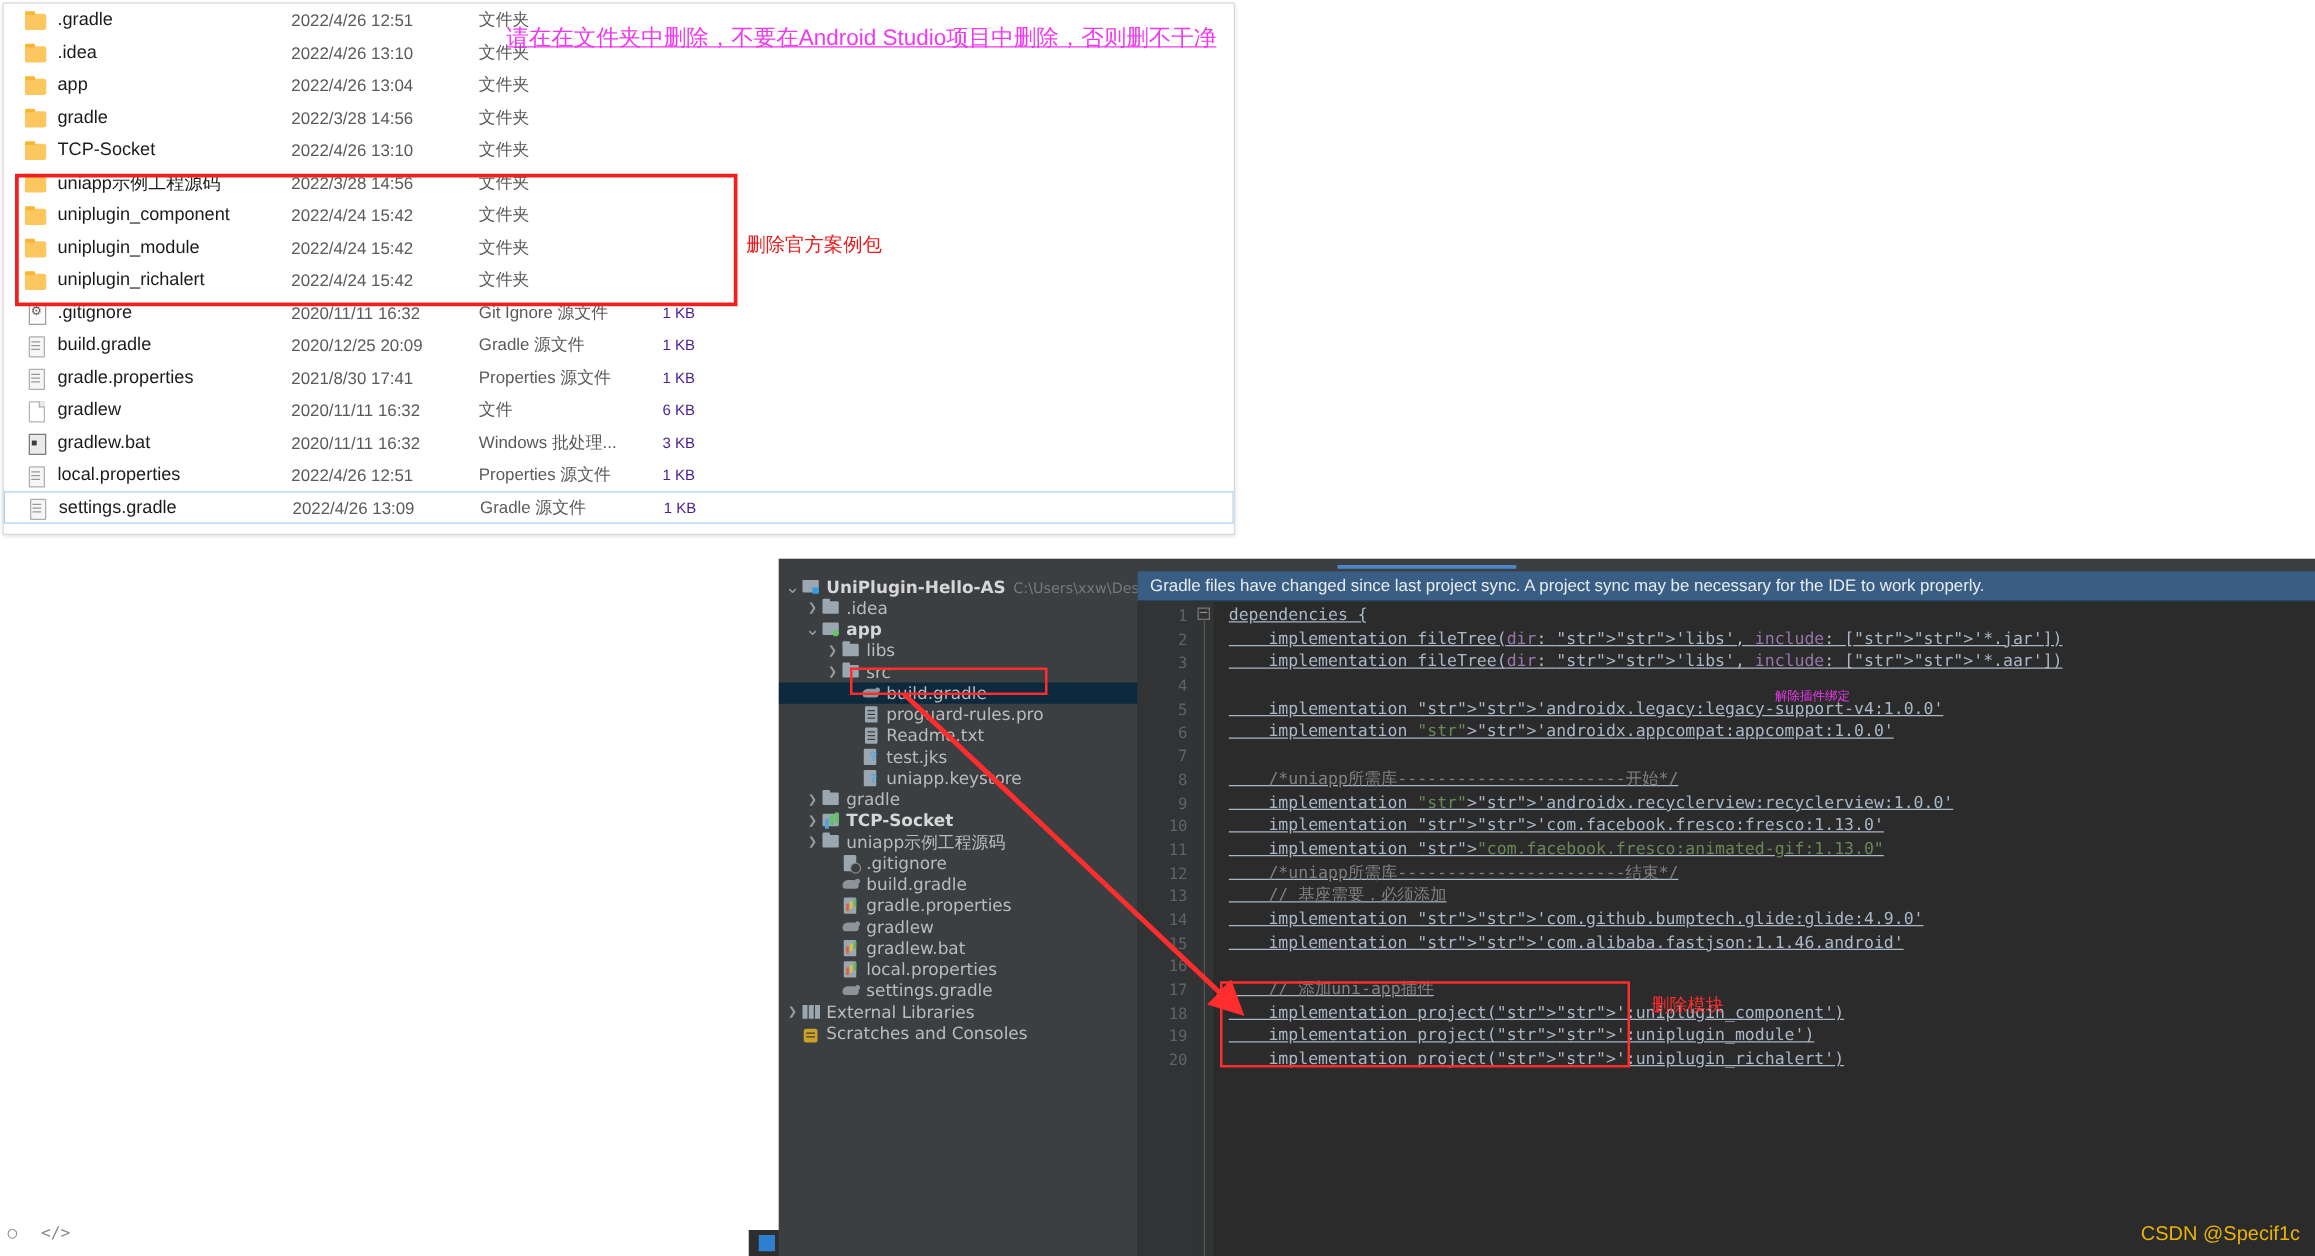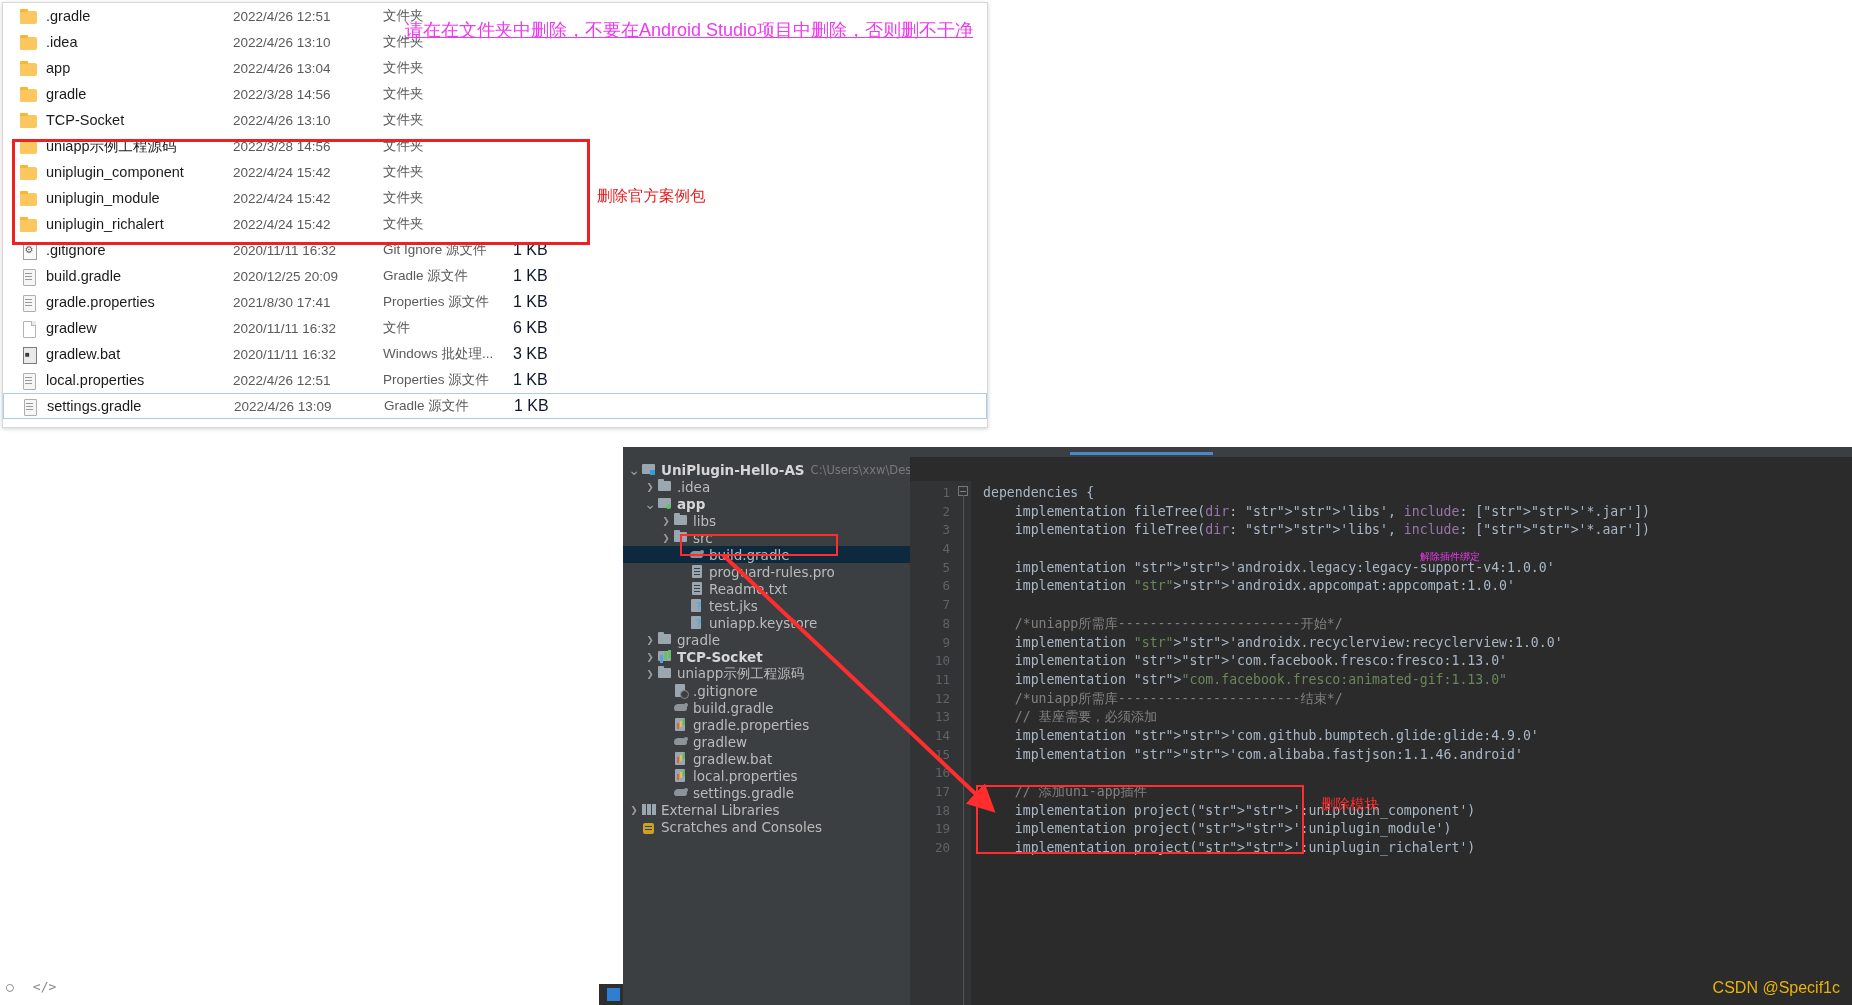--- a/index.html
+++ b/index.html
@@ -23,21 +23,21 @@
   .file-row {
     position: relative;
     display: flex; align-items: center;
     height: 26px;
     font-size: 14.5px;
     color: #1b1b1b;
   }
   .file-row .c-name { width: 230px; display:flex; align-items:center; gap:9px; padding-left: 17px; }
   .file-row .c-date { width: 150px; color:#5a5a5a; font-size: 13.5px;}
   .file-row .c-type { width: 130px; color:#5a5a5a; font-size: 13.5px;}
-  .file-row .c-size { width: 60px; color:#0f172a; font-size: 16px; text-align:left;}
+  .file-row .c-size { width: 60px; color:#4c1d95; font-size: 12px; text-align:center;}
   .file-row.selected {
     background: #ffffff;
     border: 1px solid #a9cdf0;
   }
   .fname { white-space: nowrap; }
 
   
   .ico { width: 17px; height: 15px; flex: 0 0 17px; position: relative; }
   .ico.folder::before{
     content:""; position:absolute; left:0; top:2px; width:17px; height:13px;
@@ -234,20 +234,21 @@
     position:absolute; left:1px; top:5px; width:10px; height:10px;
     border:1px solid #787878; color:#a0a0a0; font-size:9px;
     line-height:8px; text-align:center; background:#313335;
   }
   .code-lines {
     flex:1; padding-top:3px; padding-left:12px;
     font-family:"DejaVu Sans Mono", monospace;
     font-size:13.2px; color:#a9b7c6;
     white-space:pre;
     overflow:hidden;
+    text-decoration:underline;
   }
   .code-lines .cl { height:18.7px; line-height:18.7px; }
   .str  { color:#6a8759; }
   .prm  { color:#9876aa; }
   .cmt  { color:#808080; }
 
   
   .ide-redbox { position:absolute; border:2.5px solid #ff2d2d; pointer-events:none; }
   .ide-note {
     position:absolute; color:#ff2d2d; font-size:14.5px; white-space:nowrap;
@@ -556,20 +557,21 @@
           <span class="tlabel">External Libraries</span>
         </div>
         <div class="tnode" style="padding-left: 4px; align-items: flex-end;">
           <span class="arrow"></span>
           <span class="ticon scratch"></span>
           <span class="tlabel">Scratches and Consoles</span>
         </div>
       </div>
 
     <div class="editor">
+      <div class="sync-bar">Gradle files have changed since last project sync. A project sync may be necessary for the IDE to work properly.</div>
       <div class="code-area">
         <div class="gutter" id="code-gutter">
             <div class="gln">1</div>
             <div class="gln">2</div>
             <div class="gln">3</div>
             <div class="gln">4</div>
             <div class="gln">5</div>
             <div class="gln">6</div>
             <div class="gln">7</div>
             <div class="gln">8</div>

